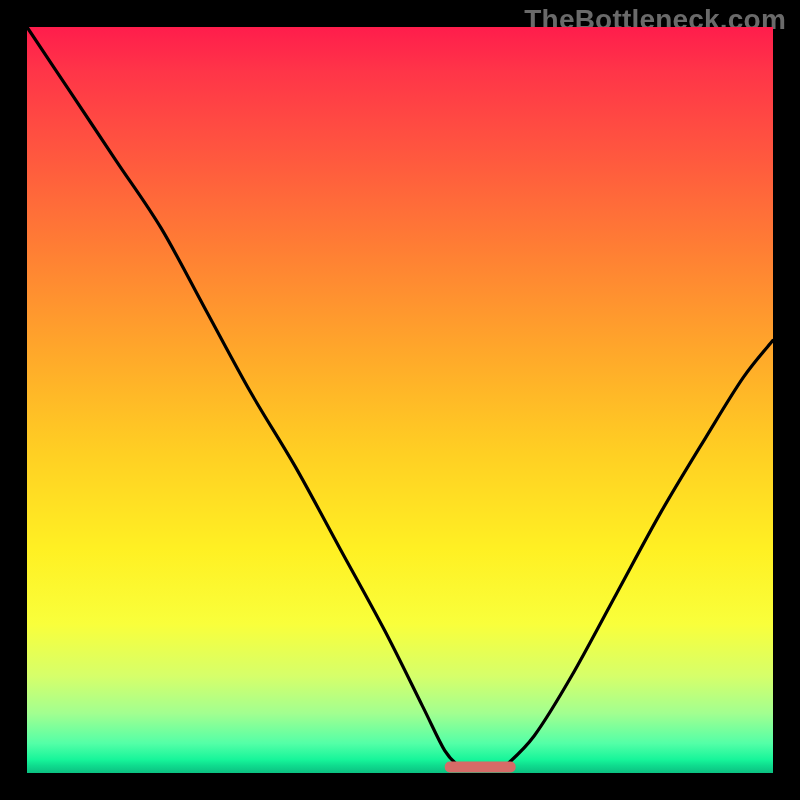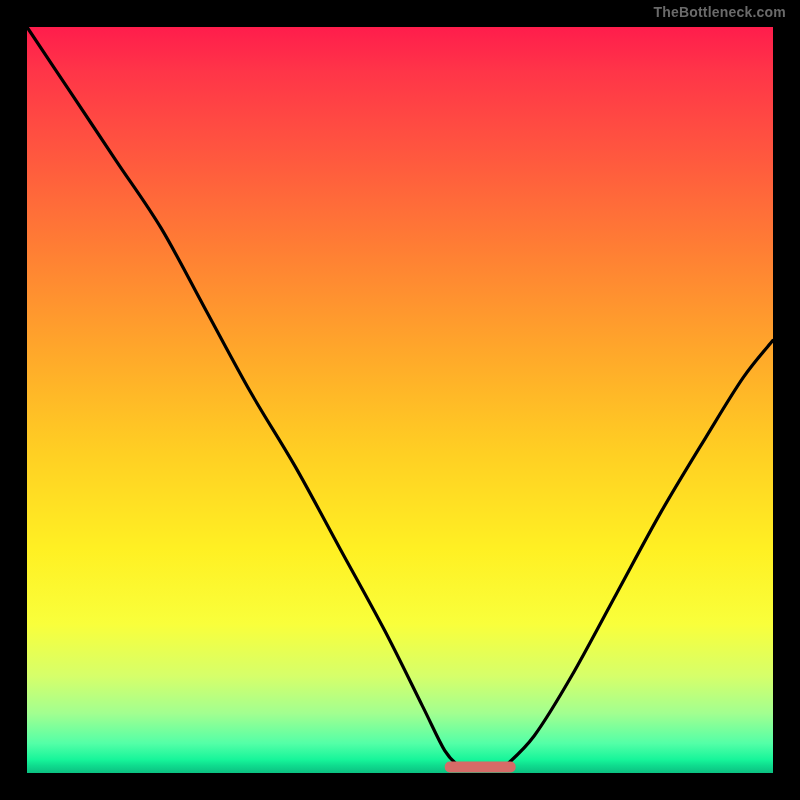--- a/index.html
+++ b/index.html
@@ -16,21 +16,21 @@
     left: 0;
     top: 0;
     width: 800px;
     height: 800px;
     background: #000;
   }
   .attribution {
     position: absolute;
     top: 4px;
     right: 14px;
-    font-size: 14px;
+    font-size: 28px;
     font-weight: 600;
     color: #6a6a6a;
     letter-spacing: 0.2px;
   }
   .plot-clip {
     position: absolute;
     left: 27px;
     top: 27px;
     width: 746px;
     height: 746px;

